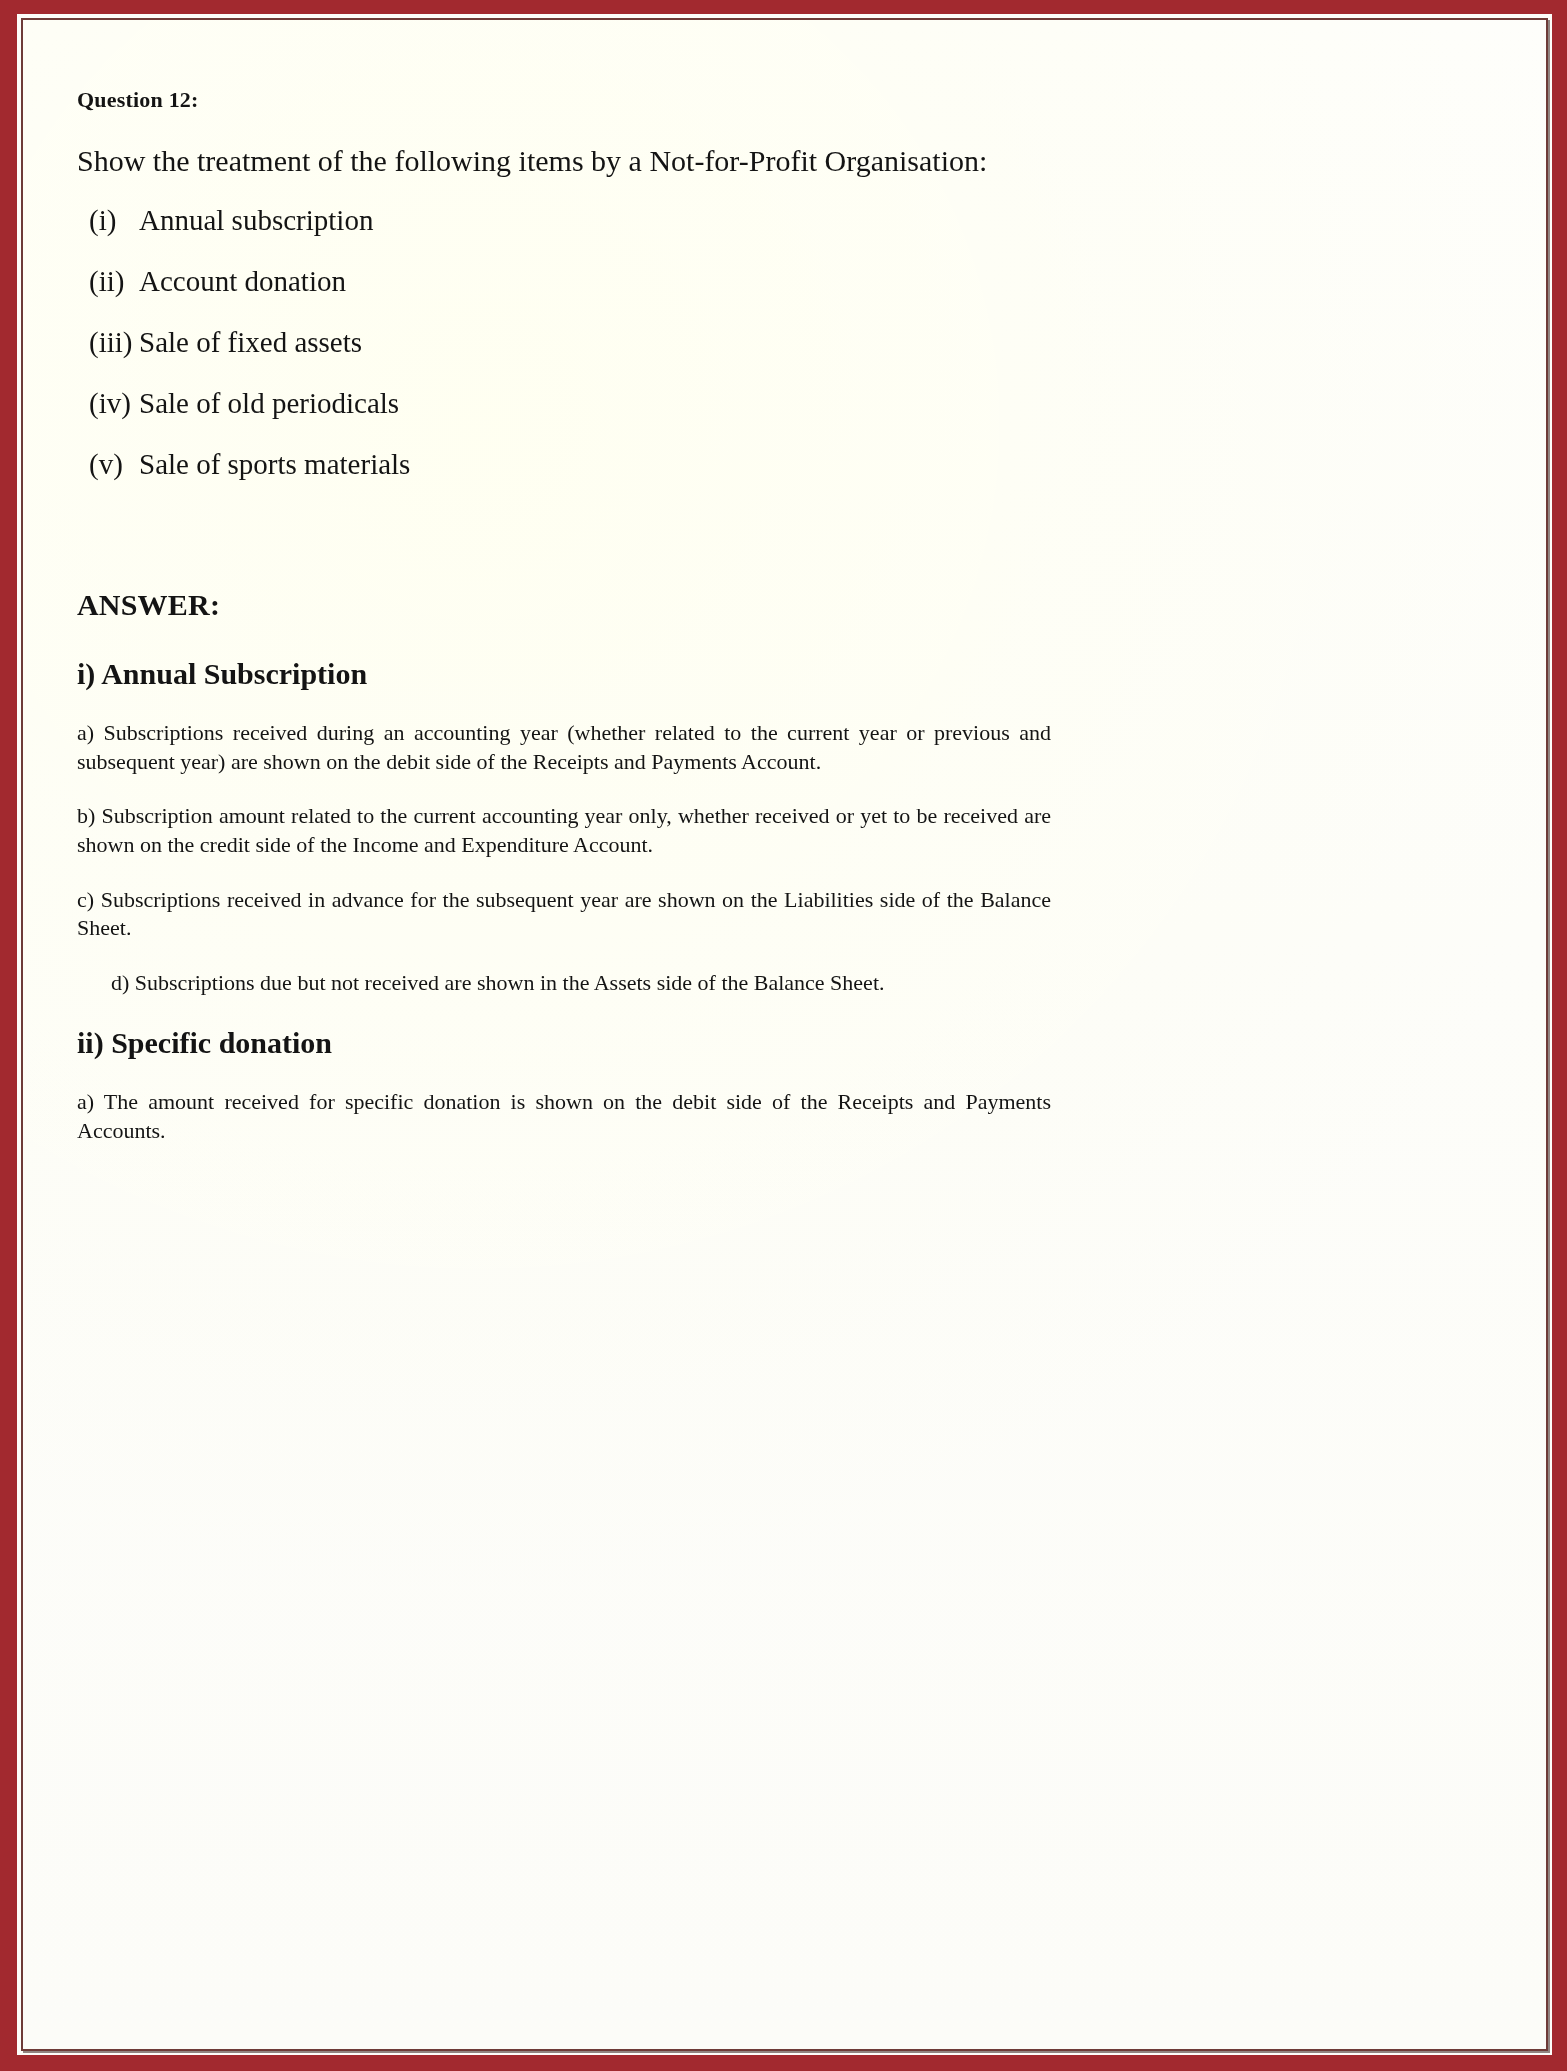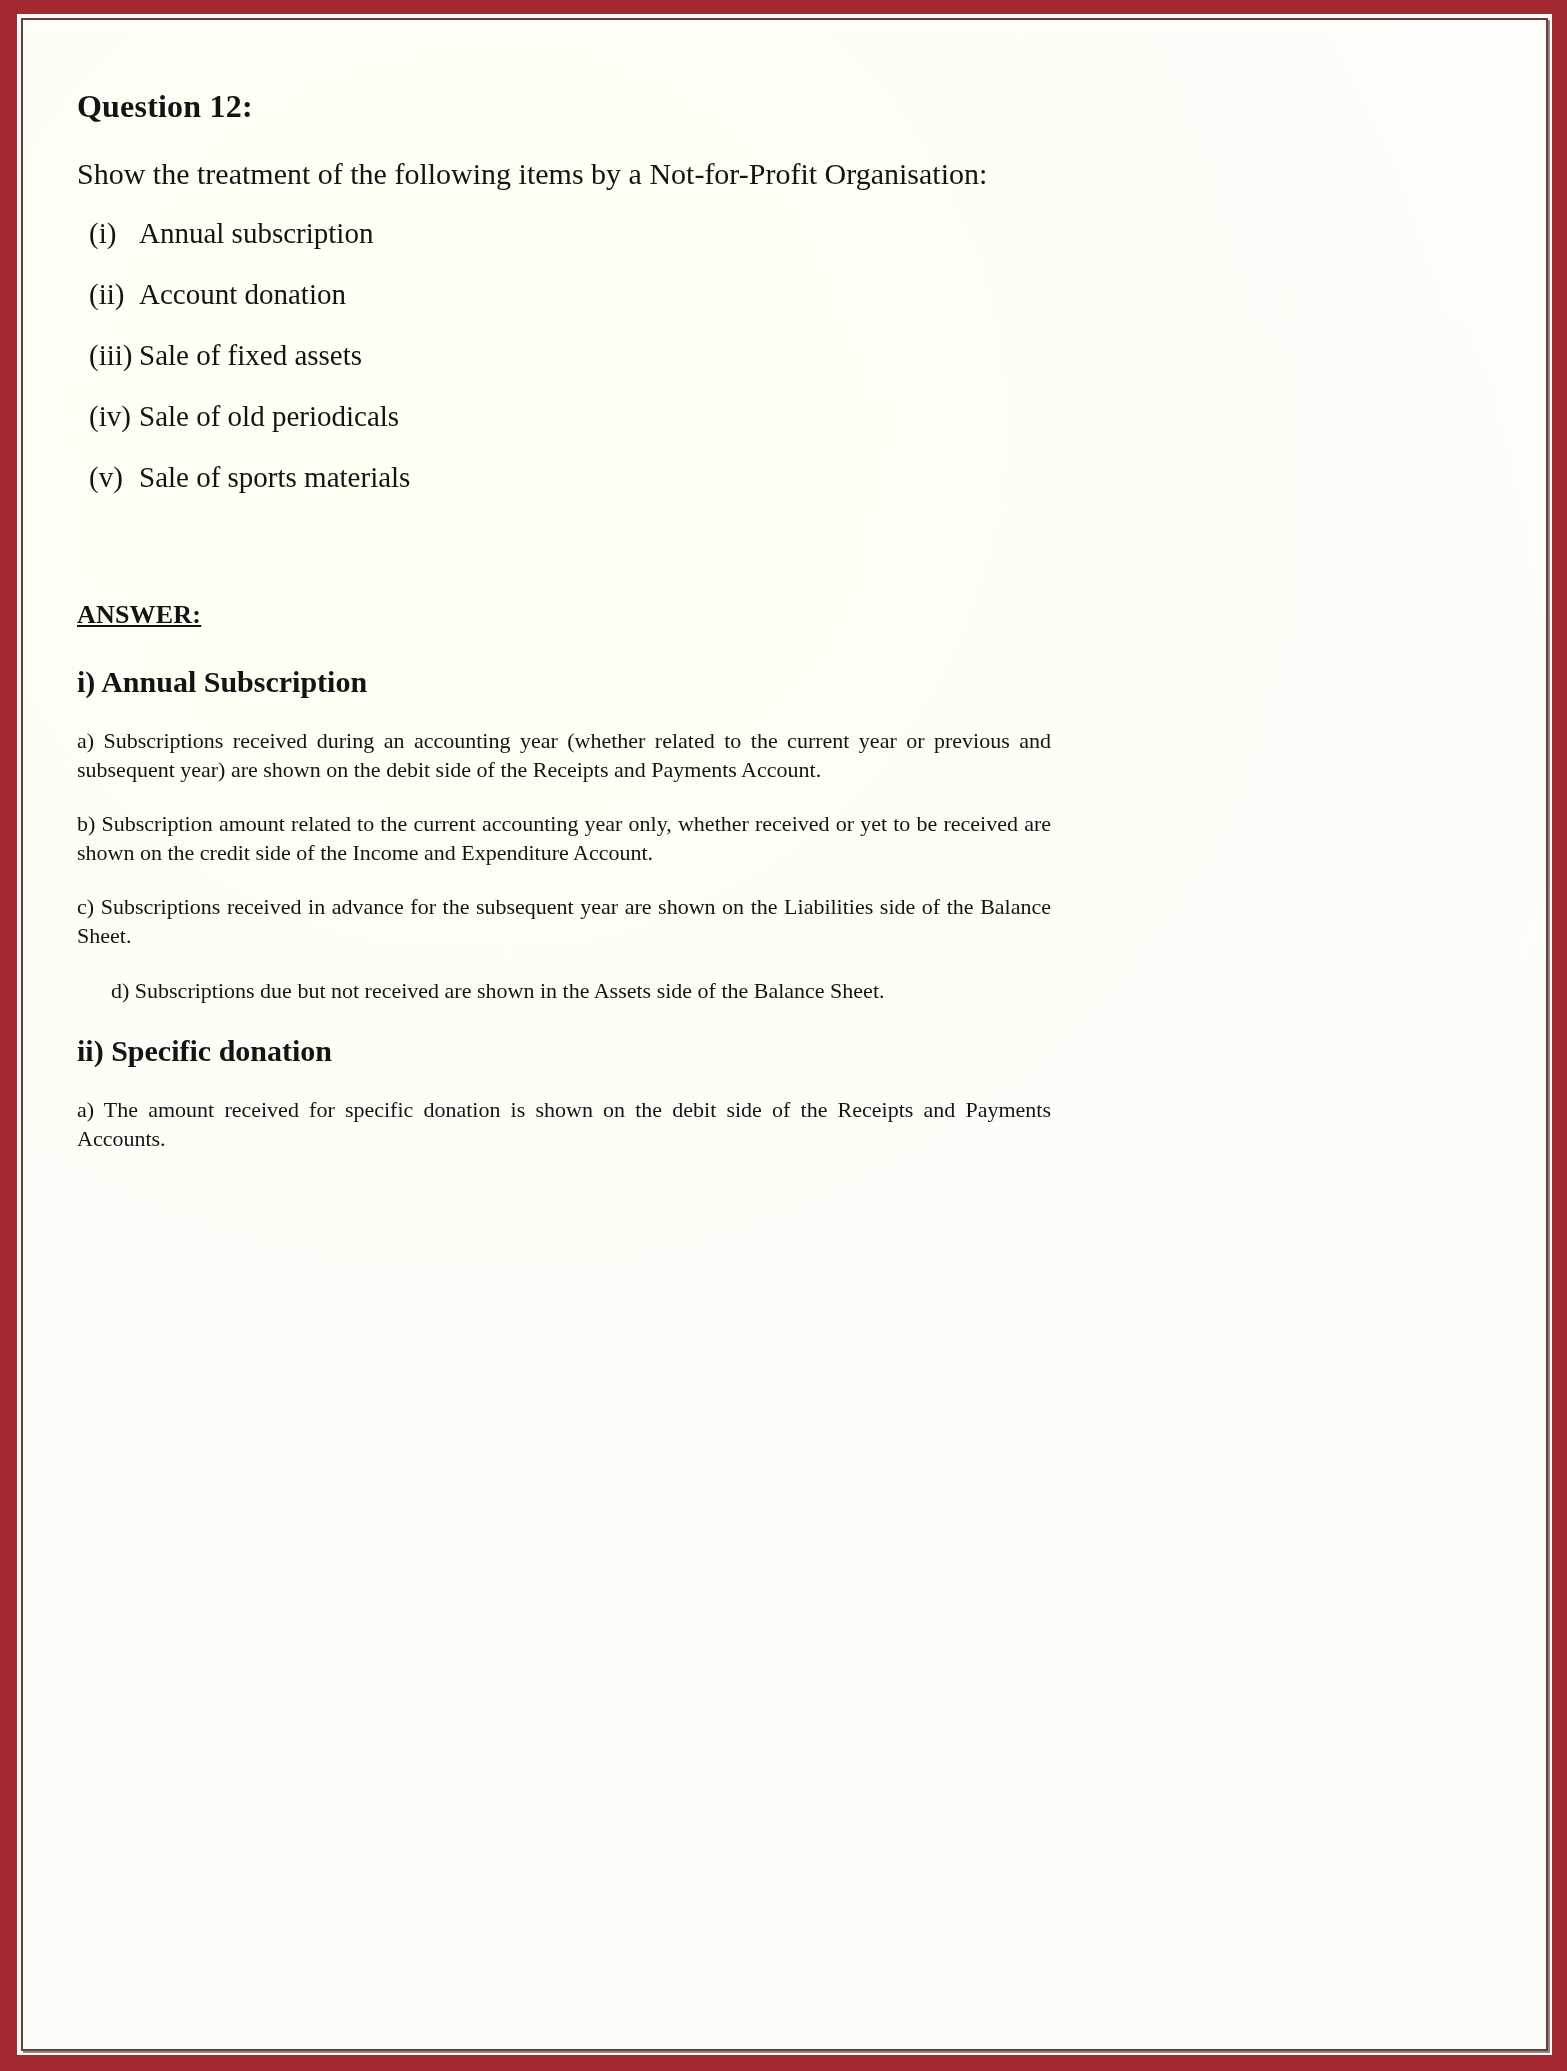--- a/index.html
+++ b/index.html
@@ -67,21 +67,21 @@
     left: 77px;
     top: 86px;
     width: 990px;
     color: #141414;
     font-size: 30px;
     line-height: 1.30;
   }
 
   .q-heading {
     font-weight: bold;
-    font-size: 32px;
+    font-size: 22px;
     margin: 0 0 26px 0;
     letter-spacing: .2px;
   }
 
   .q-intro {
     margin: 0 0 22px 0;
     text-align: justify;
     text-justify: inter-word;
     font-size: 30px;
     line-height: 1.30;
@@ -115,24 +115,23 @@
     text-align-last: left;
   }
   .roman-list li.justified {
     width: 372px;
   }
 
   .gap-after-list { height: 78px; }
 
   .answer-heading {
     font-weight: bold;
-    font-size: 26px;
+    font-size: 30px;
     margin: 0 0 30px 0;
     letter-spacing: .2px;
-    text-decoration: underline;
   }
 
   .sub-heading {
     font-weight: bold;
     font-size: 30px;
     margin: 0 0 26px 0;
   }
   .sub-heading.tight-top { }
 
   .para {

